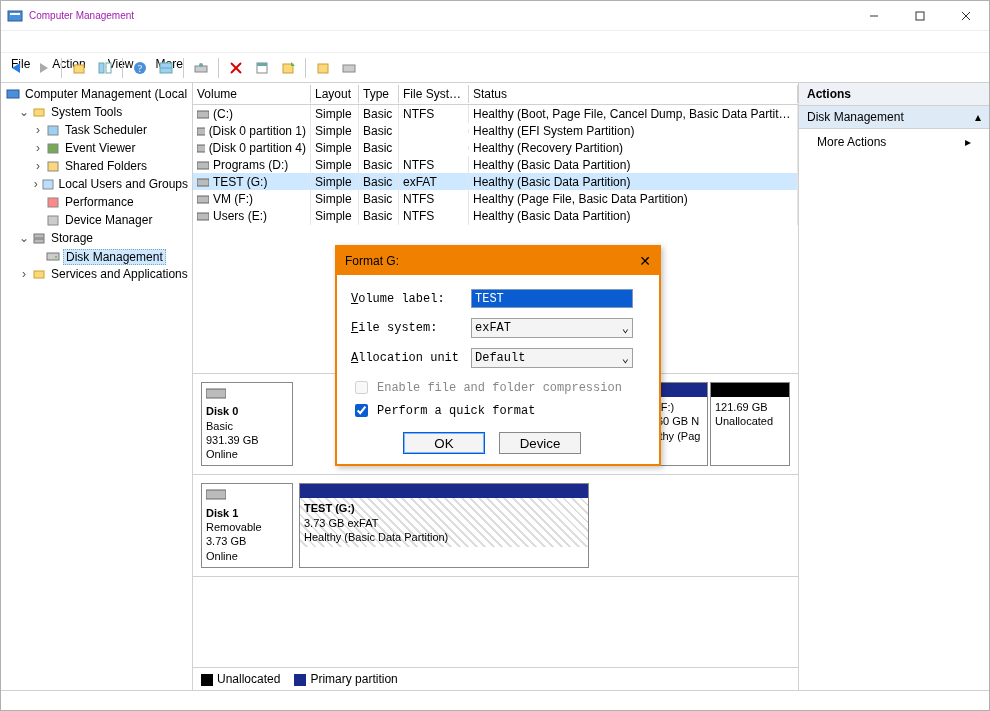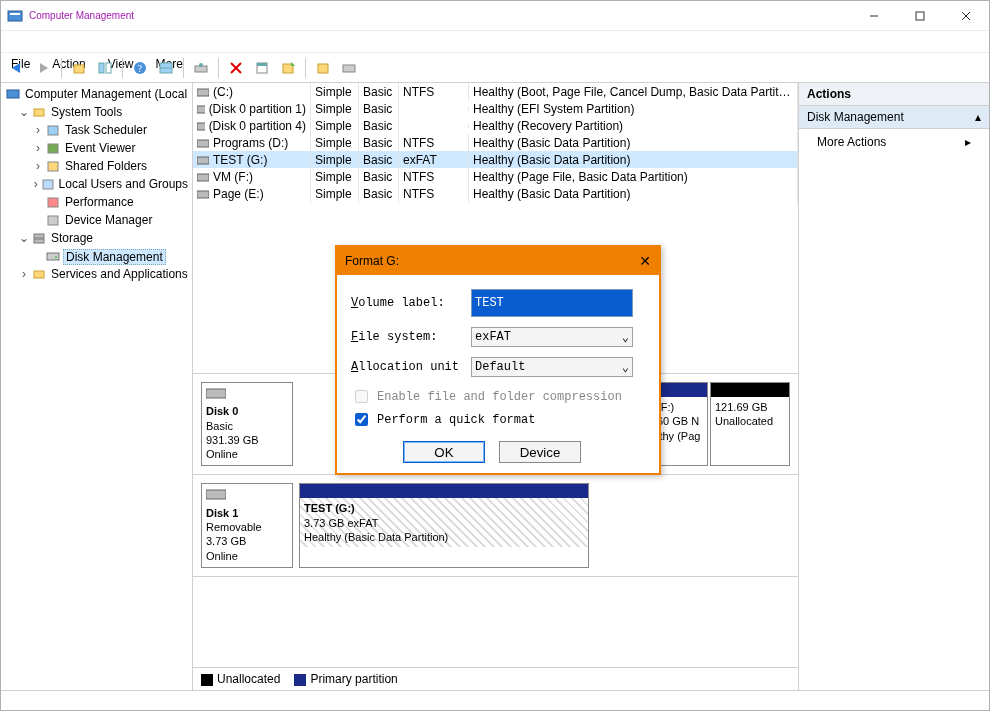--- a/index.html
+++ b/index.html
@@ -90,21 +90,21 @@
     border:2px solid #f08000;
     box-shadow:2px 2px 6px rgba(0,0,0,0.25);
     font-family: "Courier New", monospace;
     font-size:12px;
   }
   .dtitle { background:#f08000; color:#000; height:28px; display:flex; align-items:center; justify-content:space-between; padding:0 8px; font-family:"Segoe UI",sans-serif; font-weight:normal;}
   .dbody { padding:14px 26px 10px 14px;}
   .drow { display:flex; align-items:center; margin-bottom:10px;}
   .drow label { width:120px;}
   .drow label .u { text-decoration: underline;}
-  .dinput { flex:1; border:1px solid #7a9ac0; height:28px; padding:1px 3px; font-family:"Courier New",monospace; font-size:12px;}
+  .dinput { flex:1; border:1px solid #7a9ac0; height:19px; padding:1px 3px; font-family:"Courier New",monospace; font-size:12px;}
   .dinput.sel { background:#0a5dd0; color:#fff;}
   .dselect { flex:1; height:20px; border:1px solid #a0a0a0; background:#f4f4f4; padding:1px 3px; display:flex; justify-content:space-between; align-items:center; font-family:"Courier New",monospace;}
   .dcheck { display:flex; align-items:center; gap:6px; margin-top:4px; margin-bottom:4px;}
   .dcheck input { accent-color:#0a5dd0;}
   .dbtns { display:flex; justify-content:center; gap:14px; margin-top:12px;}
   .dbtn { width:82px; height:22px; border:1px solid #888; background:#f4f4f4; font-family:"Segoe UI",sans-serif;}
   .dbtn.primary { border:1px solid #0a5dd0; box-shadow:0 0 0 1px #7ab8ff inset;}
   .dclose { font-family:"Segoe UI"; font-size:14px;}
   .dim { color:#888;}
   .arrow svg, .ticon svg, .icon svg, .tbtn svg { display:block; }
@@ -324,20 +324,27 @@
           <svg width="14" height="14">
             <rect x="2" y="4" width="10" height="7" fill="#fdd87a" stroke="#c9a030"></rect>
           </svg>
         </span>
       <span class="label">Services and Applications</span>
     </div>
   </div>
 
   <div class="center">
     <div class="vollist">
+      <div class="volhdr">
+        <div class="col col-vol">Volume</div>
+        <div class="col col-lay">Layout</div>
+        <div class="col col-type">Type</div>
+        <div class="col col-fs">File System</div>
+        <div class="col col-st">Status</div>
+      </div>
       <div id="volrows">
           <div class="volrow">
             <div class="col col-vol">
               <svg class="disk-icon" width="12" height="12">
                 <rect x="0" y="3" width="12" height="7" fill="#bbb" stroke="#666"></rect>
               </svg>
               <span>(C:)</span>
             </div>
             <div class="col col-lay">Simple</div>
             <div class="col col-type">Basic</div>
@@ -402,21 +409,21 @@
             <div class="col col-lay">Simple</div>
             <div class="col col-type">Basic</div>
             <div class="col col-fs">NTFS</div>
             <div class="col col-st">Healthy (Page File, Basic Data Partition)</div>
           </div>
           <div class="volrow">
             <div class="col col-vol">
               <svg class="disk-icon" width="12" height="12">
                 <rect x="0" y="3" width="12" height="7" fill="#bbb" stroke="#666"></rect>
               </svg>
-              <span>Page (E:)</span>
+              <span>Users (E:)</span>
             </div>
             <div class="col col-lay">Simple</div>
             <div class="col col-type">Basic</div>
             <div class="col col-fs">NTFS</div>
             <div class="col col-st">Healthy (Basic Data Partition)</div>
           </div>
         </div>
     </div>
 
     <div class="diskmaps">

